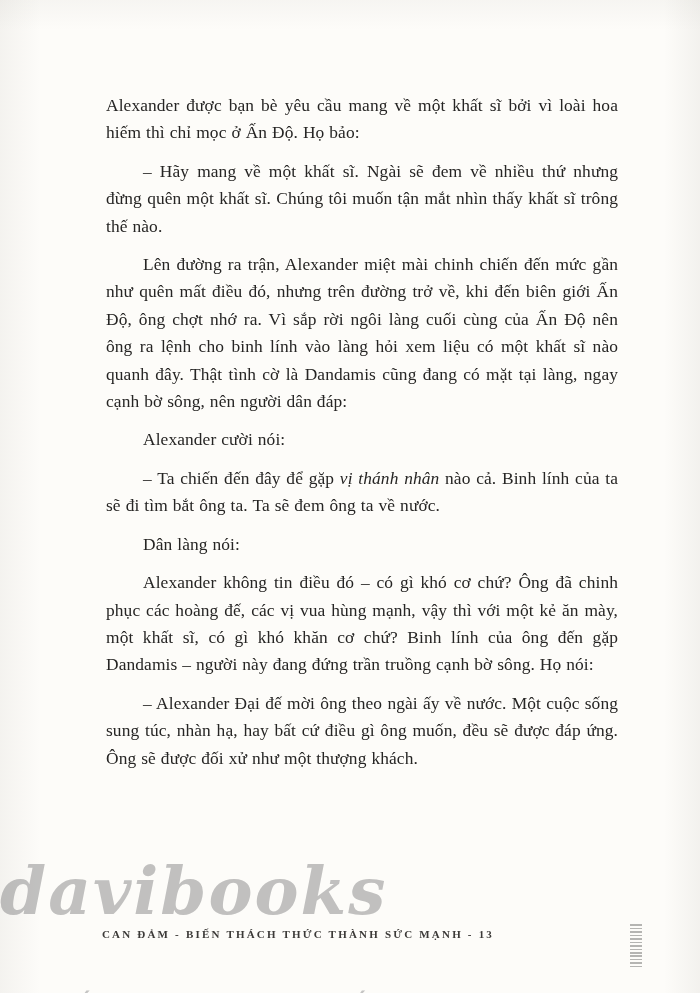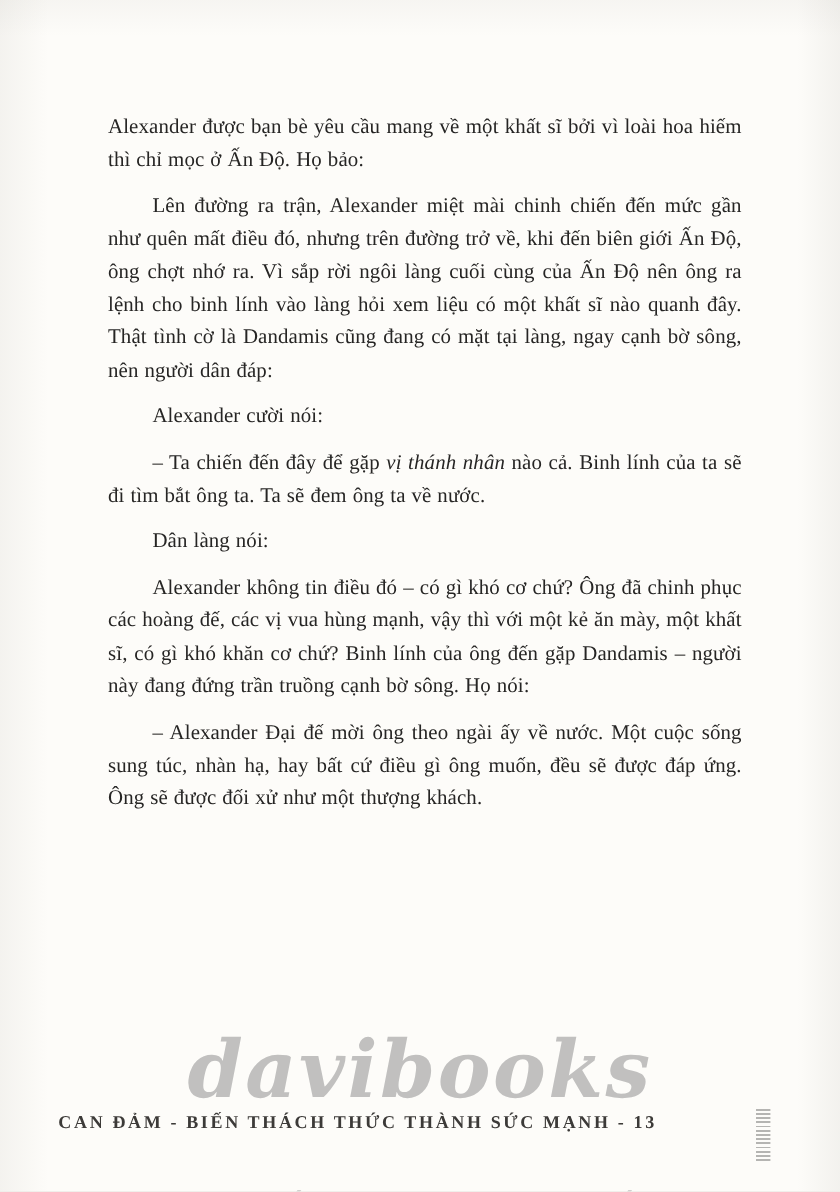--- a/index.html
+++ b/index.html
@@ -28,45 +28,45 @@
       linear-gradient(to left, rgba(120,115,105,0.08), rgba(0,0,0,0) 36px),
       linear-gradient(to bottom, rgba(120,115,105,0.05), rgba(0,0,0,0) 30px);
   }
   .text-block {
     position: absolute;
     top: 92px;
     left: 90px;
     width: 528px;
   }
   .para {
-    margin: 0 0 11px 0;
+    margin: 0 0 11px 16px;
     font-size: 17.4px;
     line-height: 27.4px;
     text-align: justify;
     letter-spacing: 0.1px;
     word-spacing: 0.5px;
   }
   .para.indent { text-indent: 37px; }
   .para .it { font-style: italic; }
   .footer {
     position: absolute;
     left: 0;
     width: 596px;
     top: 928px;
     text-align: center;
-    font-size: 15px;
+    font-size: 11px;
     font-weight: bold;
     letter-spacing: 2.2px;
     color: #3c3a38;
   }
   .watermark {
     position: absolute;
     left: 0;
     width: 700px;
-    text-align: center;
+    text-align: left;
     pointer-events: none;
     white-space: nowrap;
     font-family: "DejaVu Serif", serif;
   }
   .wm1 {
     top: 852px;
     font-size: 66px;
     font-style: italic;
     font-weight: bold;
     color: rgba(110, 110, 112, 0.42);
@@ -93,20 +93,21 @@
     );
   }
 </style>
 </head>
 <body>
 
 <div class="page">
 
   <div class="text-block">
       <p class="para"><span>Alexander được bạn bè yêu cầu mang về một khất sĩ bởi vì loài hoa hiếm thì chỉ mọc ở Ấn Độ. Họ bảo:</span></p>
+      <p class="para indent"><span>– Hãy mang về một khất sĩ. Ngài sẽ đem về nhiều thứ nhưng đừng quên một khất sĩ. Chúng tôi muốn tận mắt nhìn thấy khất sĩ trông thế nào.</span></p>
       <p class="para indent"><span>Lên đường ra trận, Alexander miệt mài chinh chiến đến mức gần như quên mất điều đó, nhưng trên đường trở về, khi đến biên giới Ấn Độ, ông chợt nhớ ra. Vì sắp rời ngôi làng cuối cùng của Ấn Độ nên ông ra lệnh cho binh lính vào làng hỏi xem liệu có một khất sĩ nào quanh đây. Thật tình cờ là Dandamis cũng đang có mặt tại làng, ngay cạnh bờ sông, nên người dân đáp:</span></p>
       <p class="para indent"><span>Alexander cười nói:</span></p>
       <p class="para indent"><span>– Ta chiến đến đây để gặp </span><span class="it">vị thánh nhân</span><span> nào cả. Binh lính của ta sẽ đi tìm bắt ông ta. Ta sẽ đem ông ta về nước.</span></p>
       <p class="para indent"><span>Dân làng nói:</span></p>
       <p class="para indent"><span>Alexander không tin điều đó – có gì khó cơ chứ? Ông đã chinh phục các hoàng đế, các vị vua hùng mạnh, vậy thì với một kẻ ăn mày, một khất sĩ, có gì khó khăn cơ chứ? Binh lính của ông đến gặp Dandamis – người này đang đứng trần truồng cạnh bờ sông. Họ nói:</span></p>
       <p class="para indent"><span>– Alexander Đại đế mời ông theo ngài ấy về nước. Một cuộc sống sung túc, nhàn hạ, hay bất cứ điều gì ông muốn, đều sẽ được đáp ứng. Ông sẽ được đối xử như một thượng khách.</span></p>
     </div>
 
   <div class="footer">
     <span>CAN ĐẢM - BIẾN THÁCH THỨC THÀNH SỨC MẠNH - 13</span>

